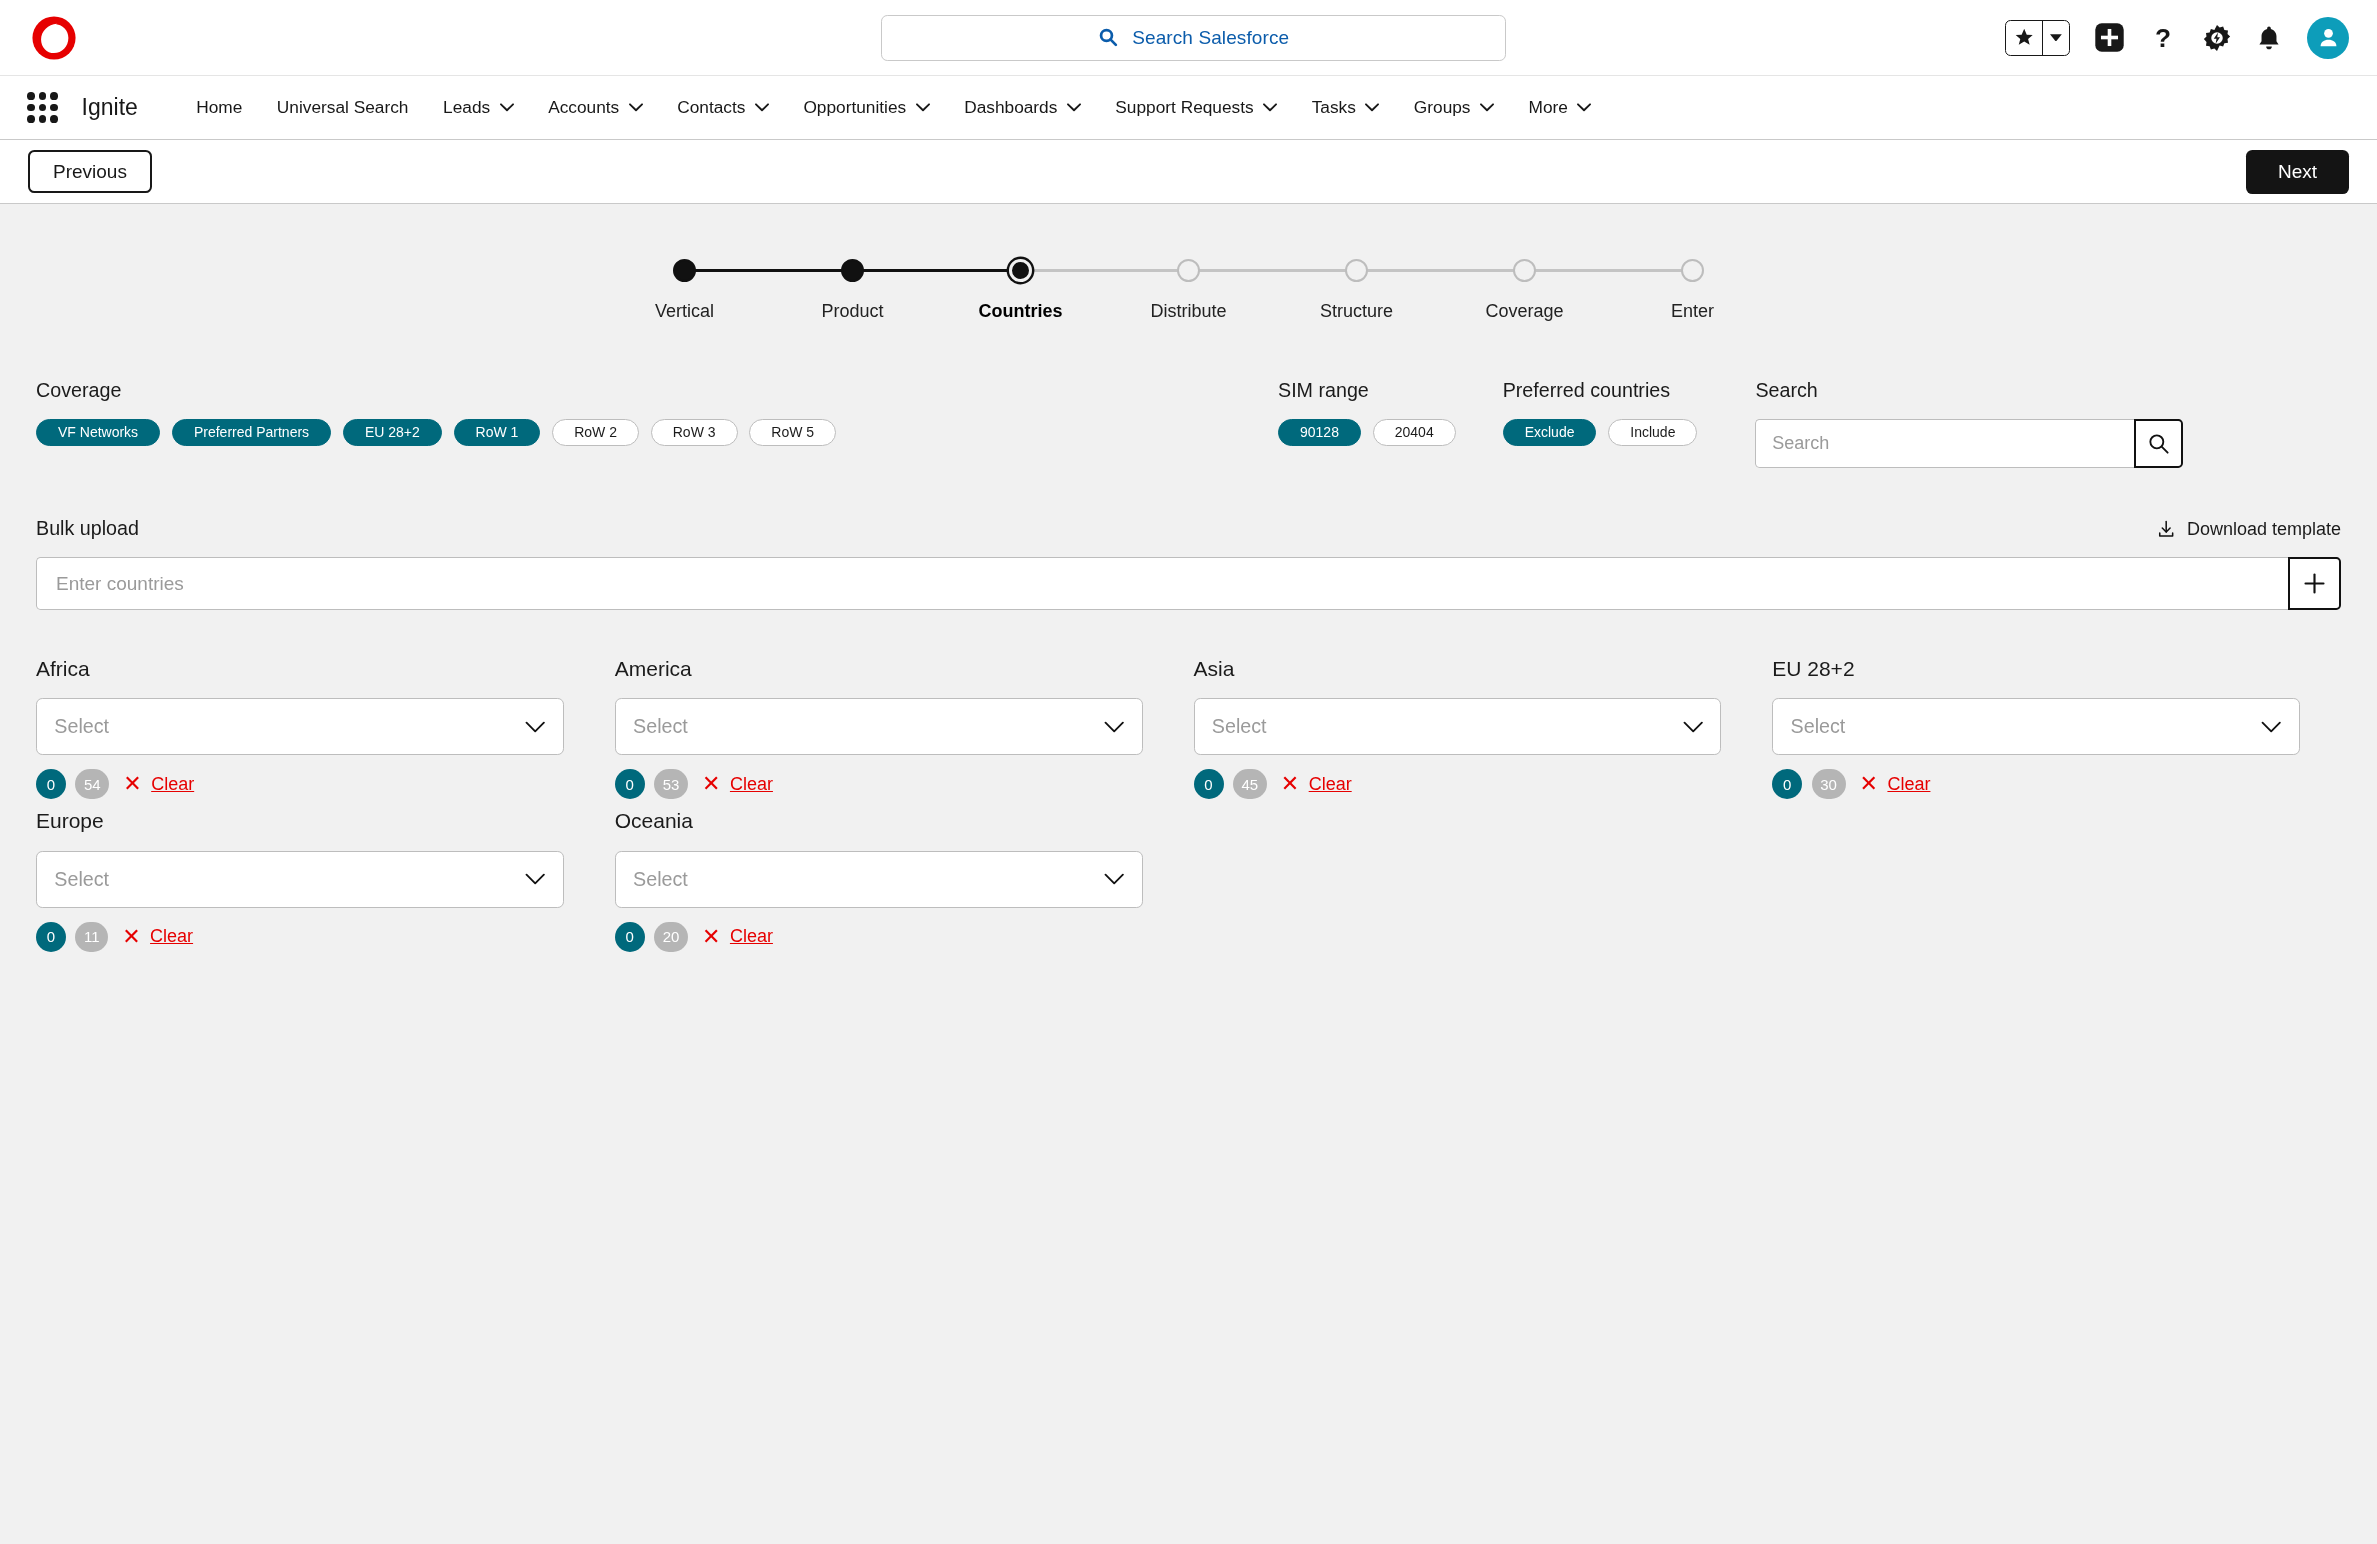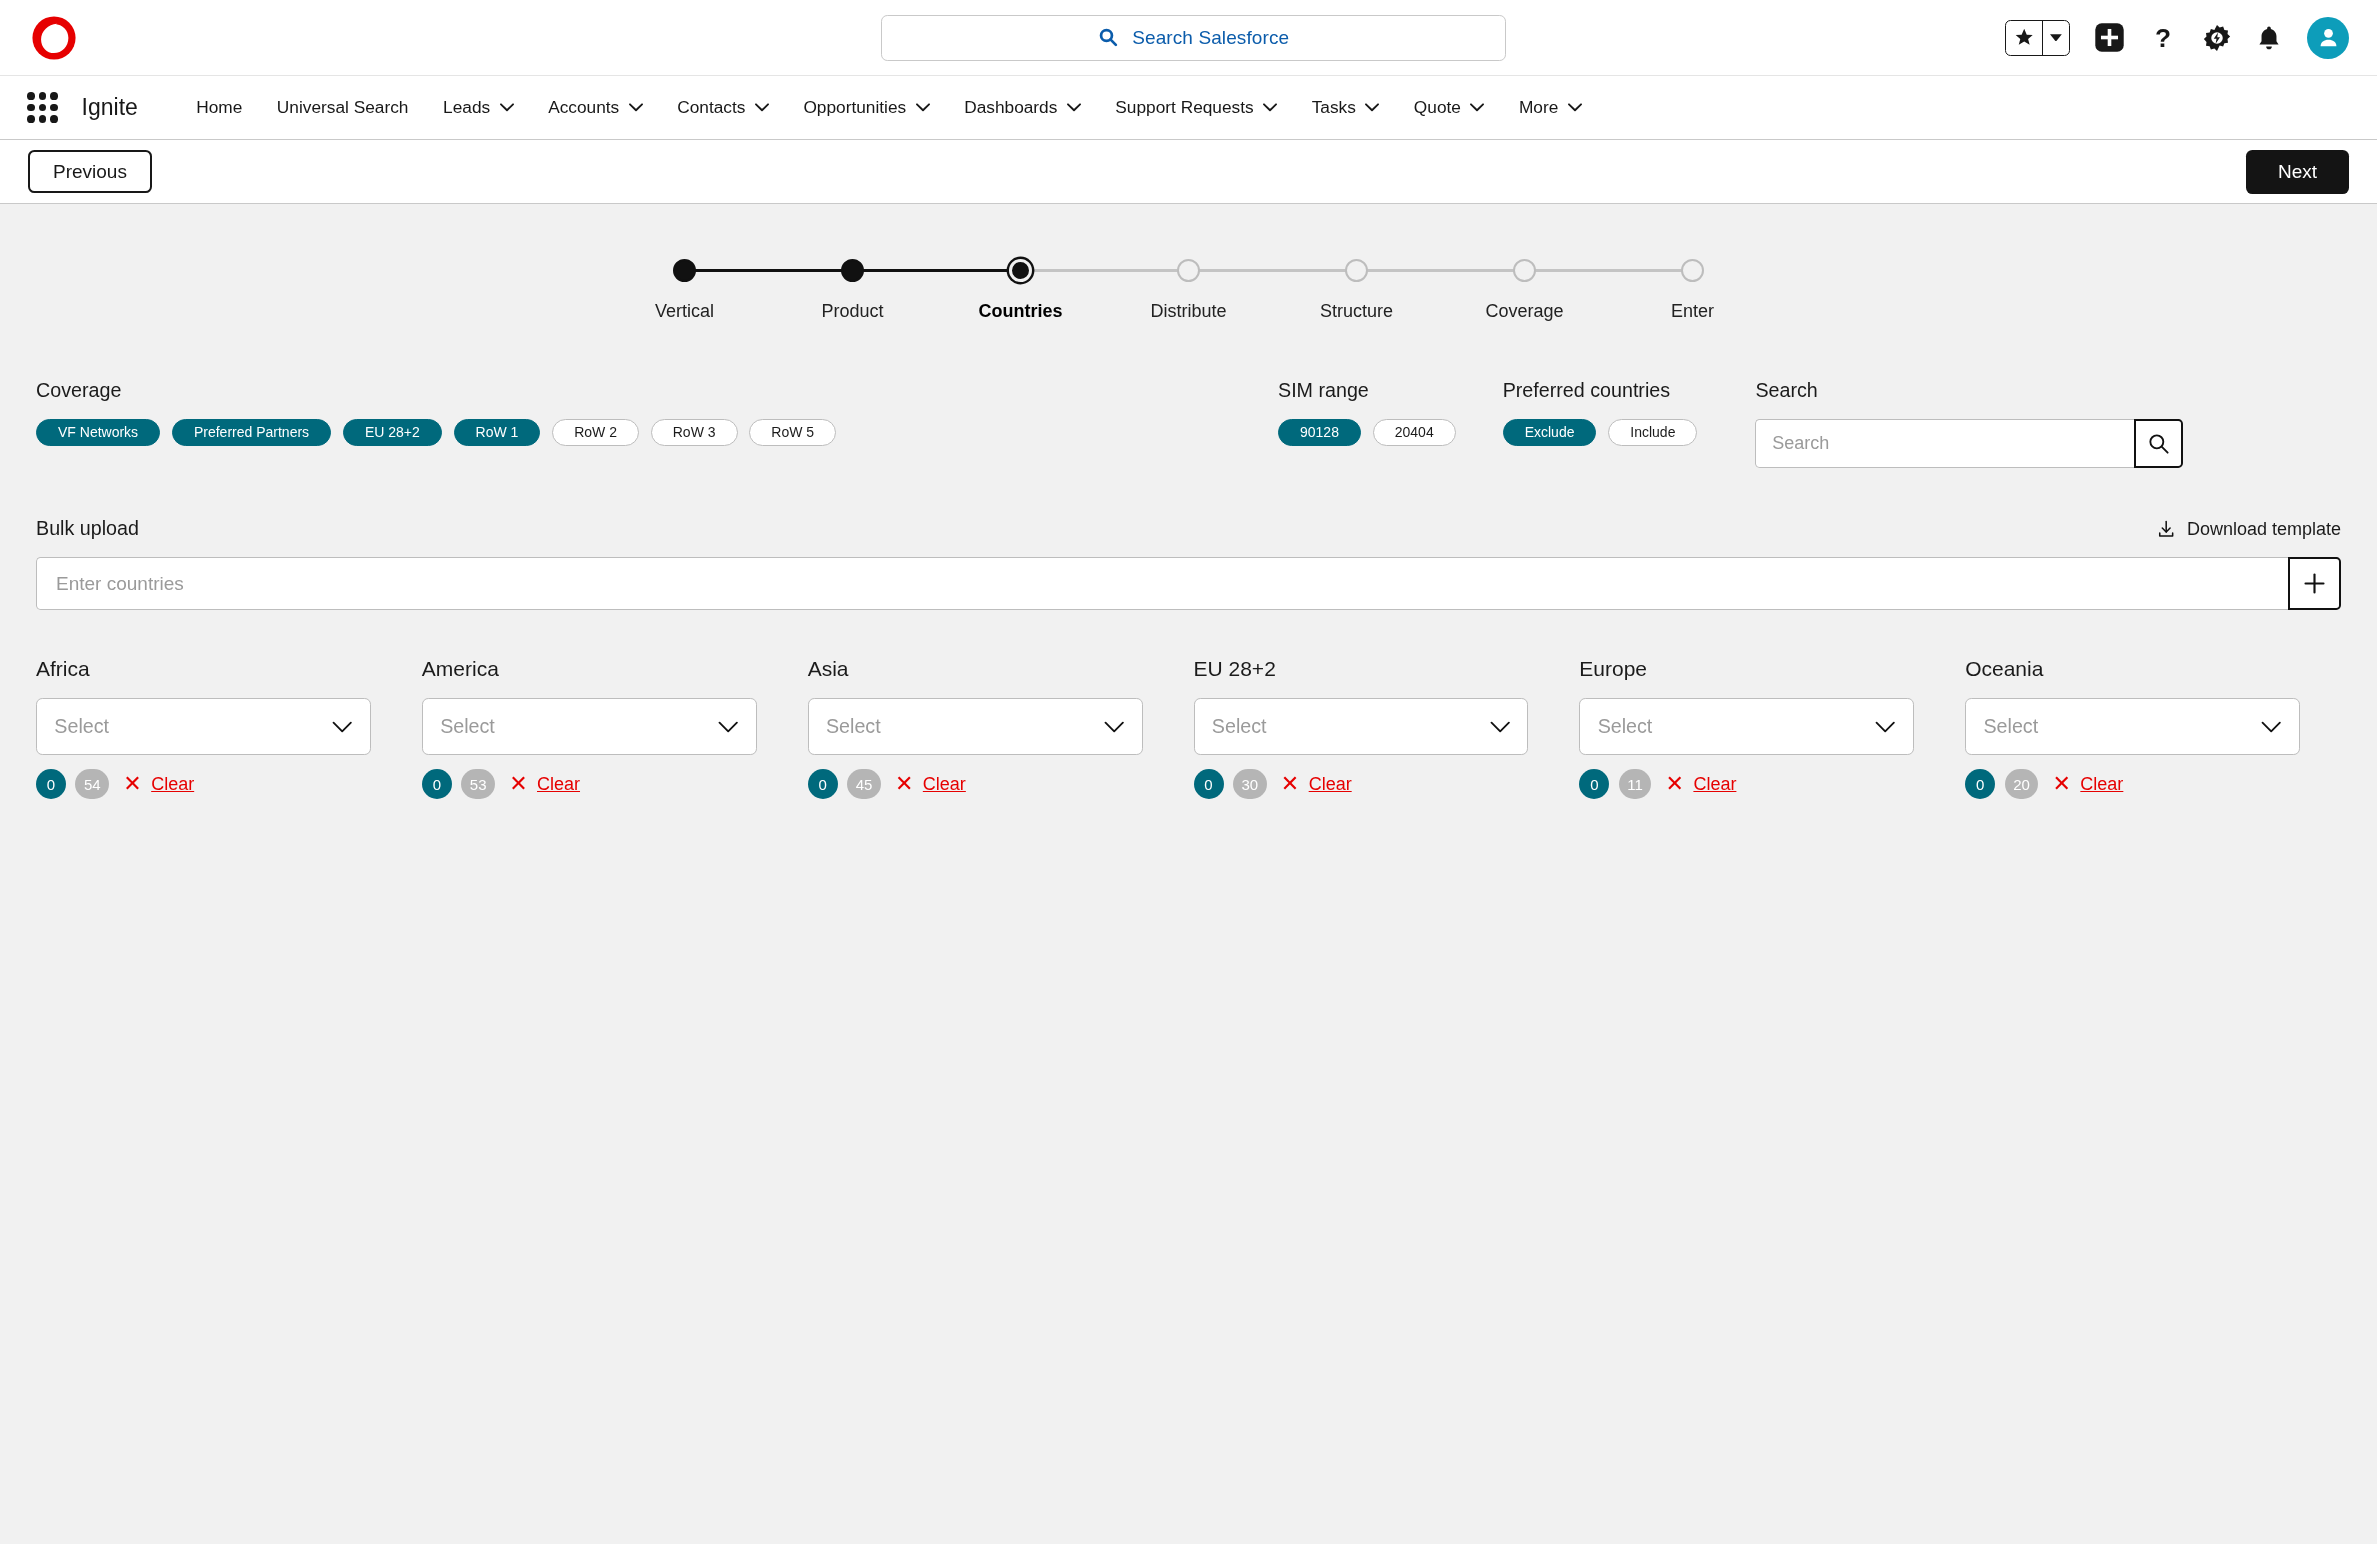--- a/index.html
+++ b/index.html
@@ -291,21 +291,21 @@
     border: 2.4px solid #111;
     border-radius: 0 4.7px 4.7px 0;
     background: #fff;
     display:flex; align-items:center; justify-content:center;
     cursor:pointer;
   }
 
   
   .regions {
     display: grid;
-    grid-template-columns: repeat(6, 1fr);
+    grid-template-columns: repeat(4, 1fr);
     gap: 10px;
     margin-top: 47px;
   }
   .region { padding-right: 41px; }
   .region-title { font-size: 21px; color: #1b1b1b; margin-bottom: 17.3px; }
   .select-box {
     height: 57px;
     border: 0.8px solid #bdbdbd;
     border-radius: 6.3px;
     background: #fff;
@@ -466,21 +466,21 @@
           <polyline points="1,1.6 8,8.4 15,1.6" fill="none" stroke="#181818" stroke-width="2.2" stroke-linecap="round" stroke-linejoin="round"></polyline>
         </svg>
    </div>
       <div class="nav-item">
      <span>Tasks</span>
      <svg class="chev" viewBox="0 0 16 10">
           <polyline points="1,1.6 8,8.4 15,1.6" fill="none" stroke="#181818" stroke-width="2.2" stroke-linecap="round" stroke-linejoin="round"></polyline>
         </svg>
    </div>
       <div class="nav-item">
-     <span>Quote</span>
+     <span>Groups</span>
      <svg class="chev" viewBox="0 0 16 10">
           <polyline points="1,1.6 8,8.4 15,1.6" fill="none" stroke="#181818" stroke-width="2.2" stroke-linecap="round" stroke-linejoin="round"></polyline>
         </svg>
    </div>
       <div class="nav-item">
      <span>More</span>
      <svg class="chev" viewBox="0 0 16 10">
           <polyline points="1,1.6 8,8.4 15,1.6" fill="none" stroke="#181818" stroke-width="2.2" stroke-linecap="round" stroke-linejoin="round"></polyline>
         </svg>
    </div>

